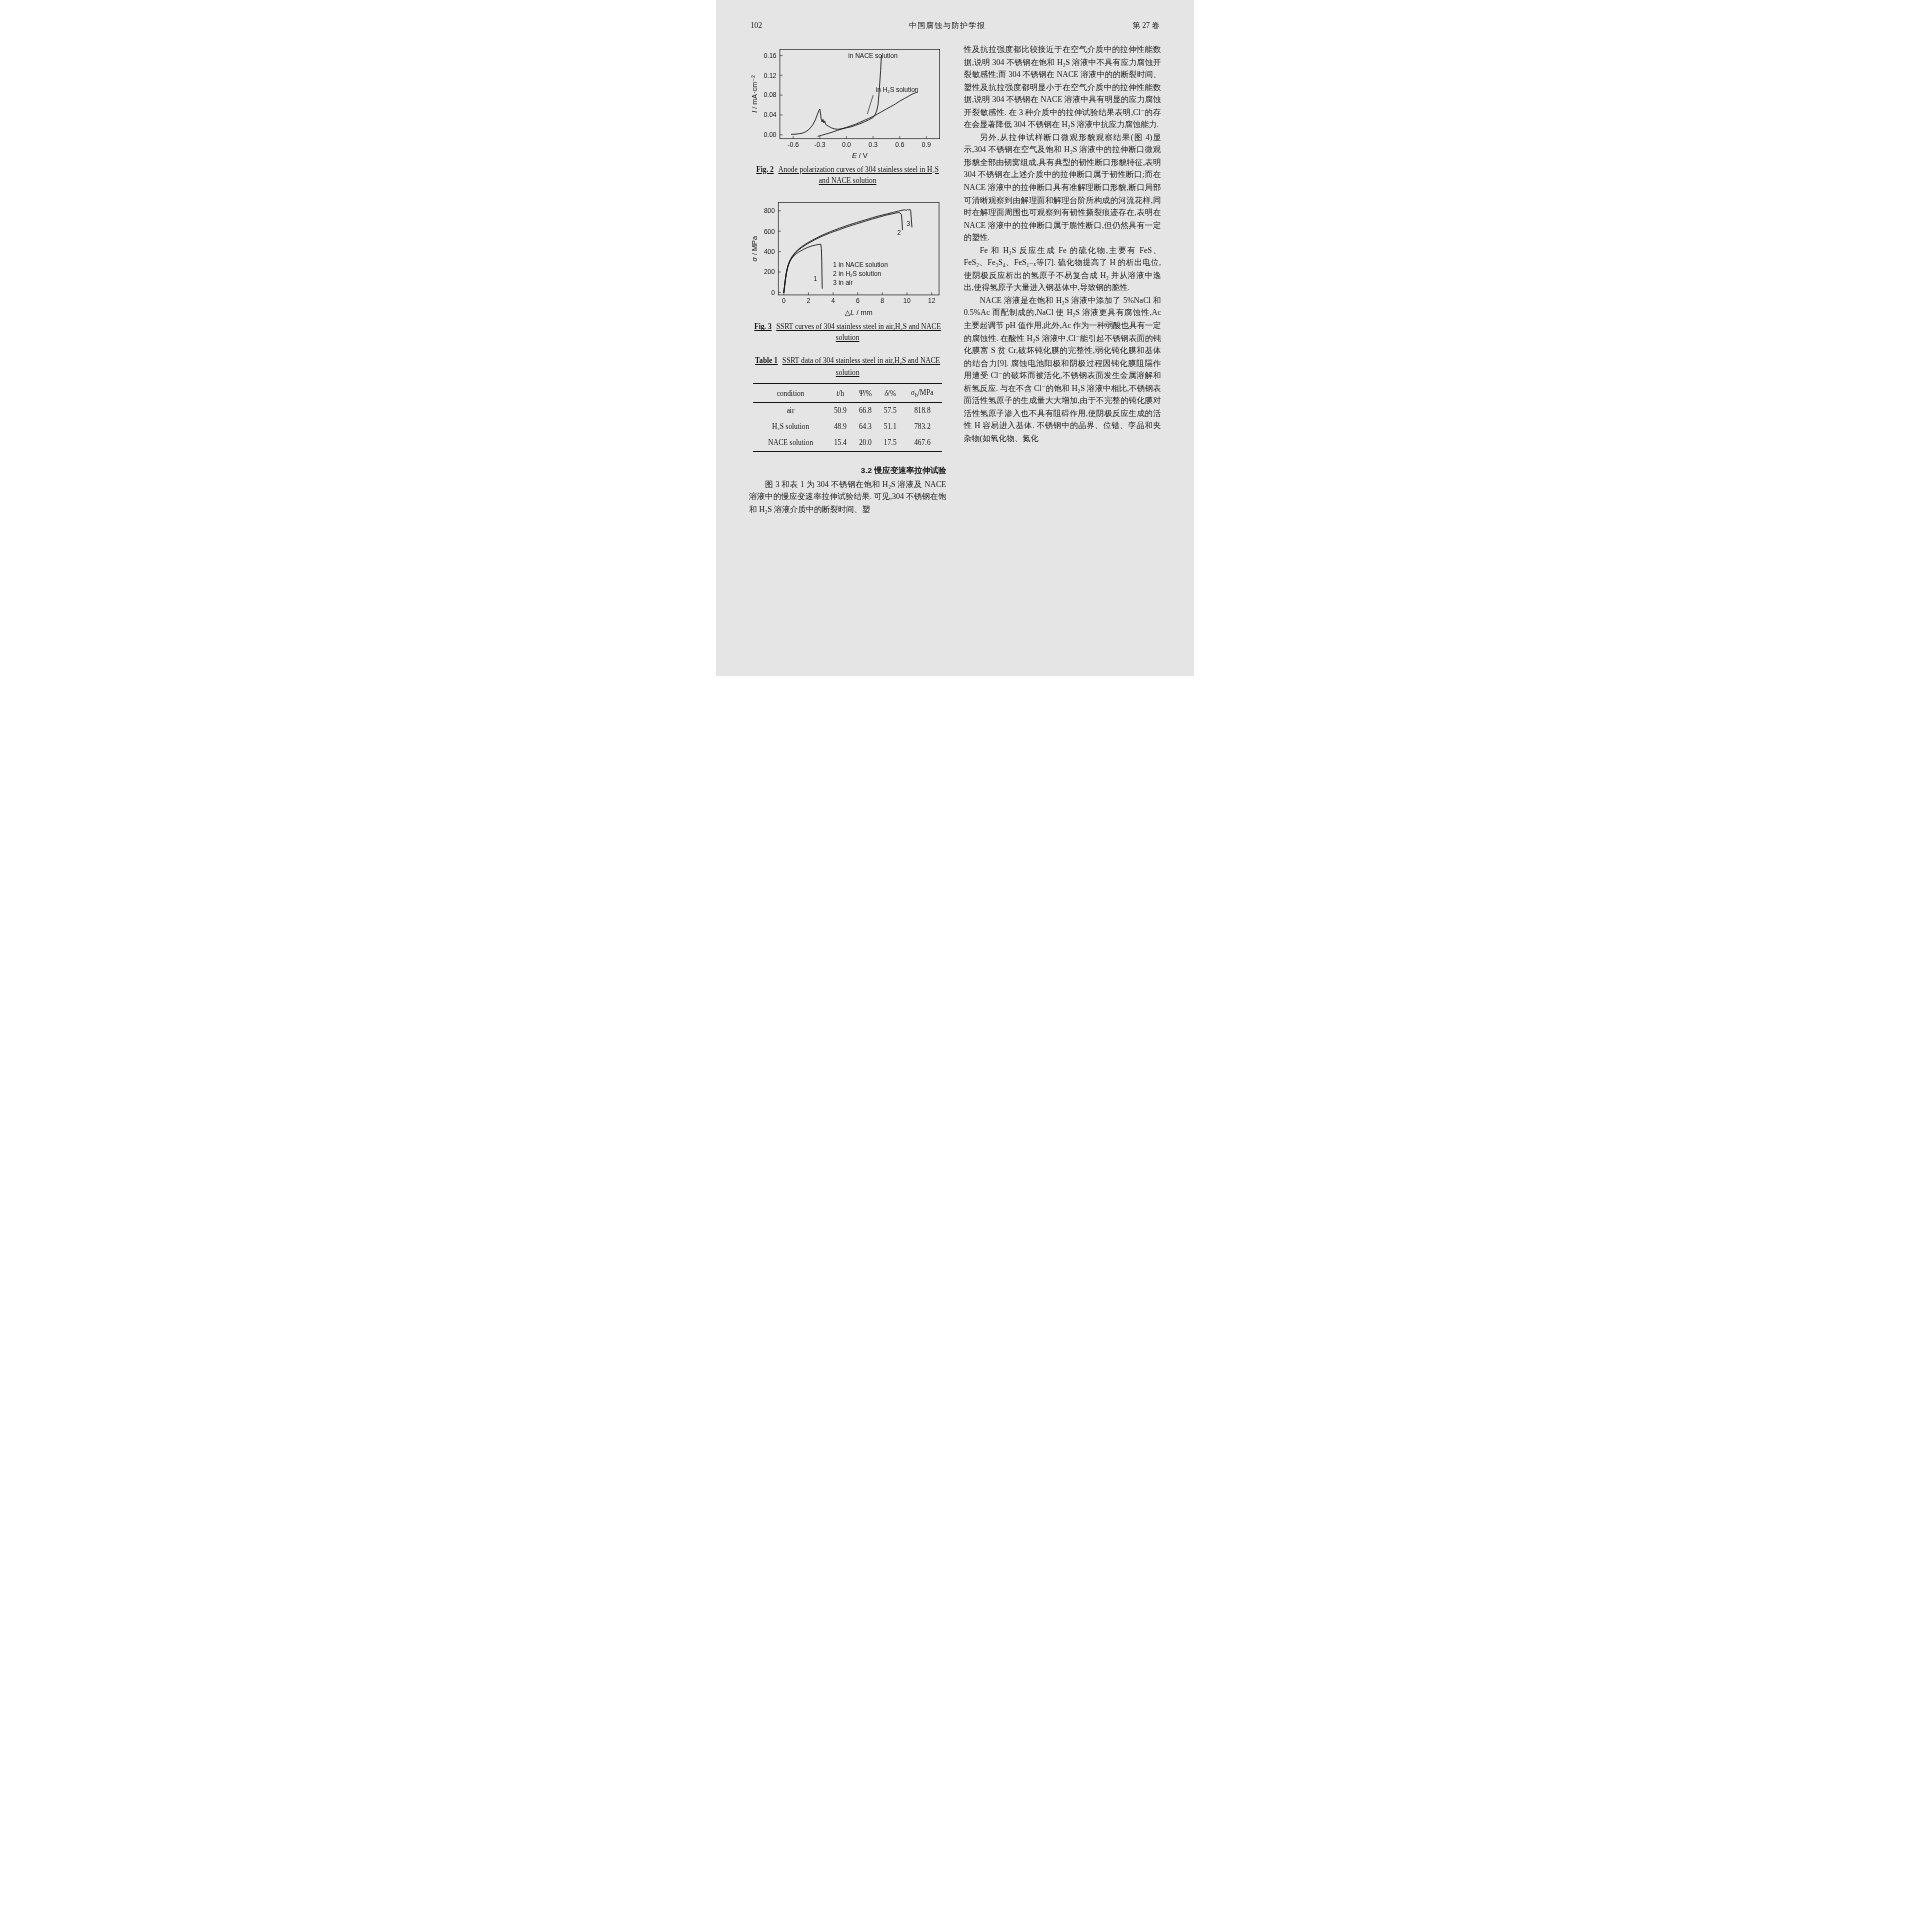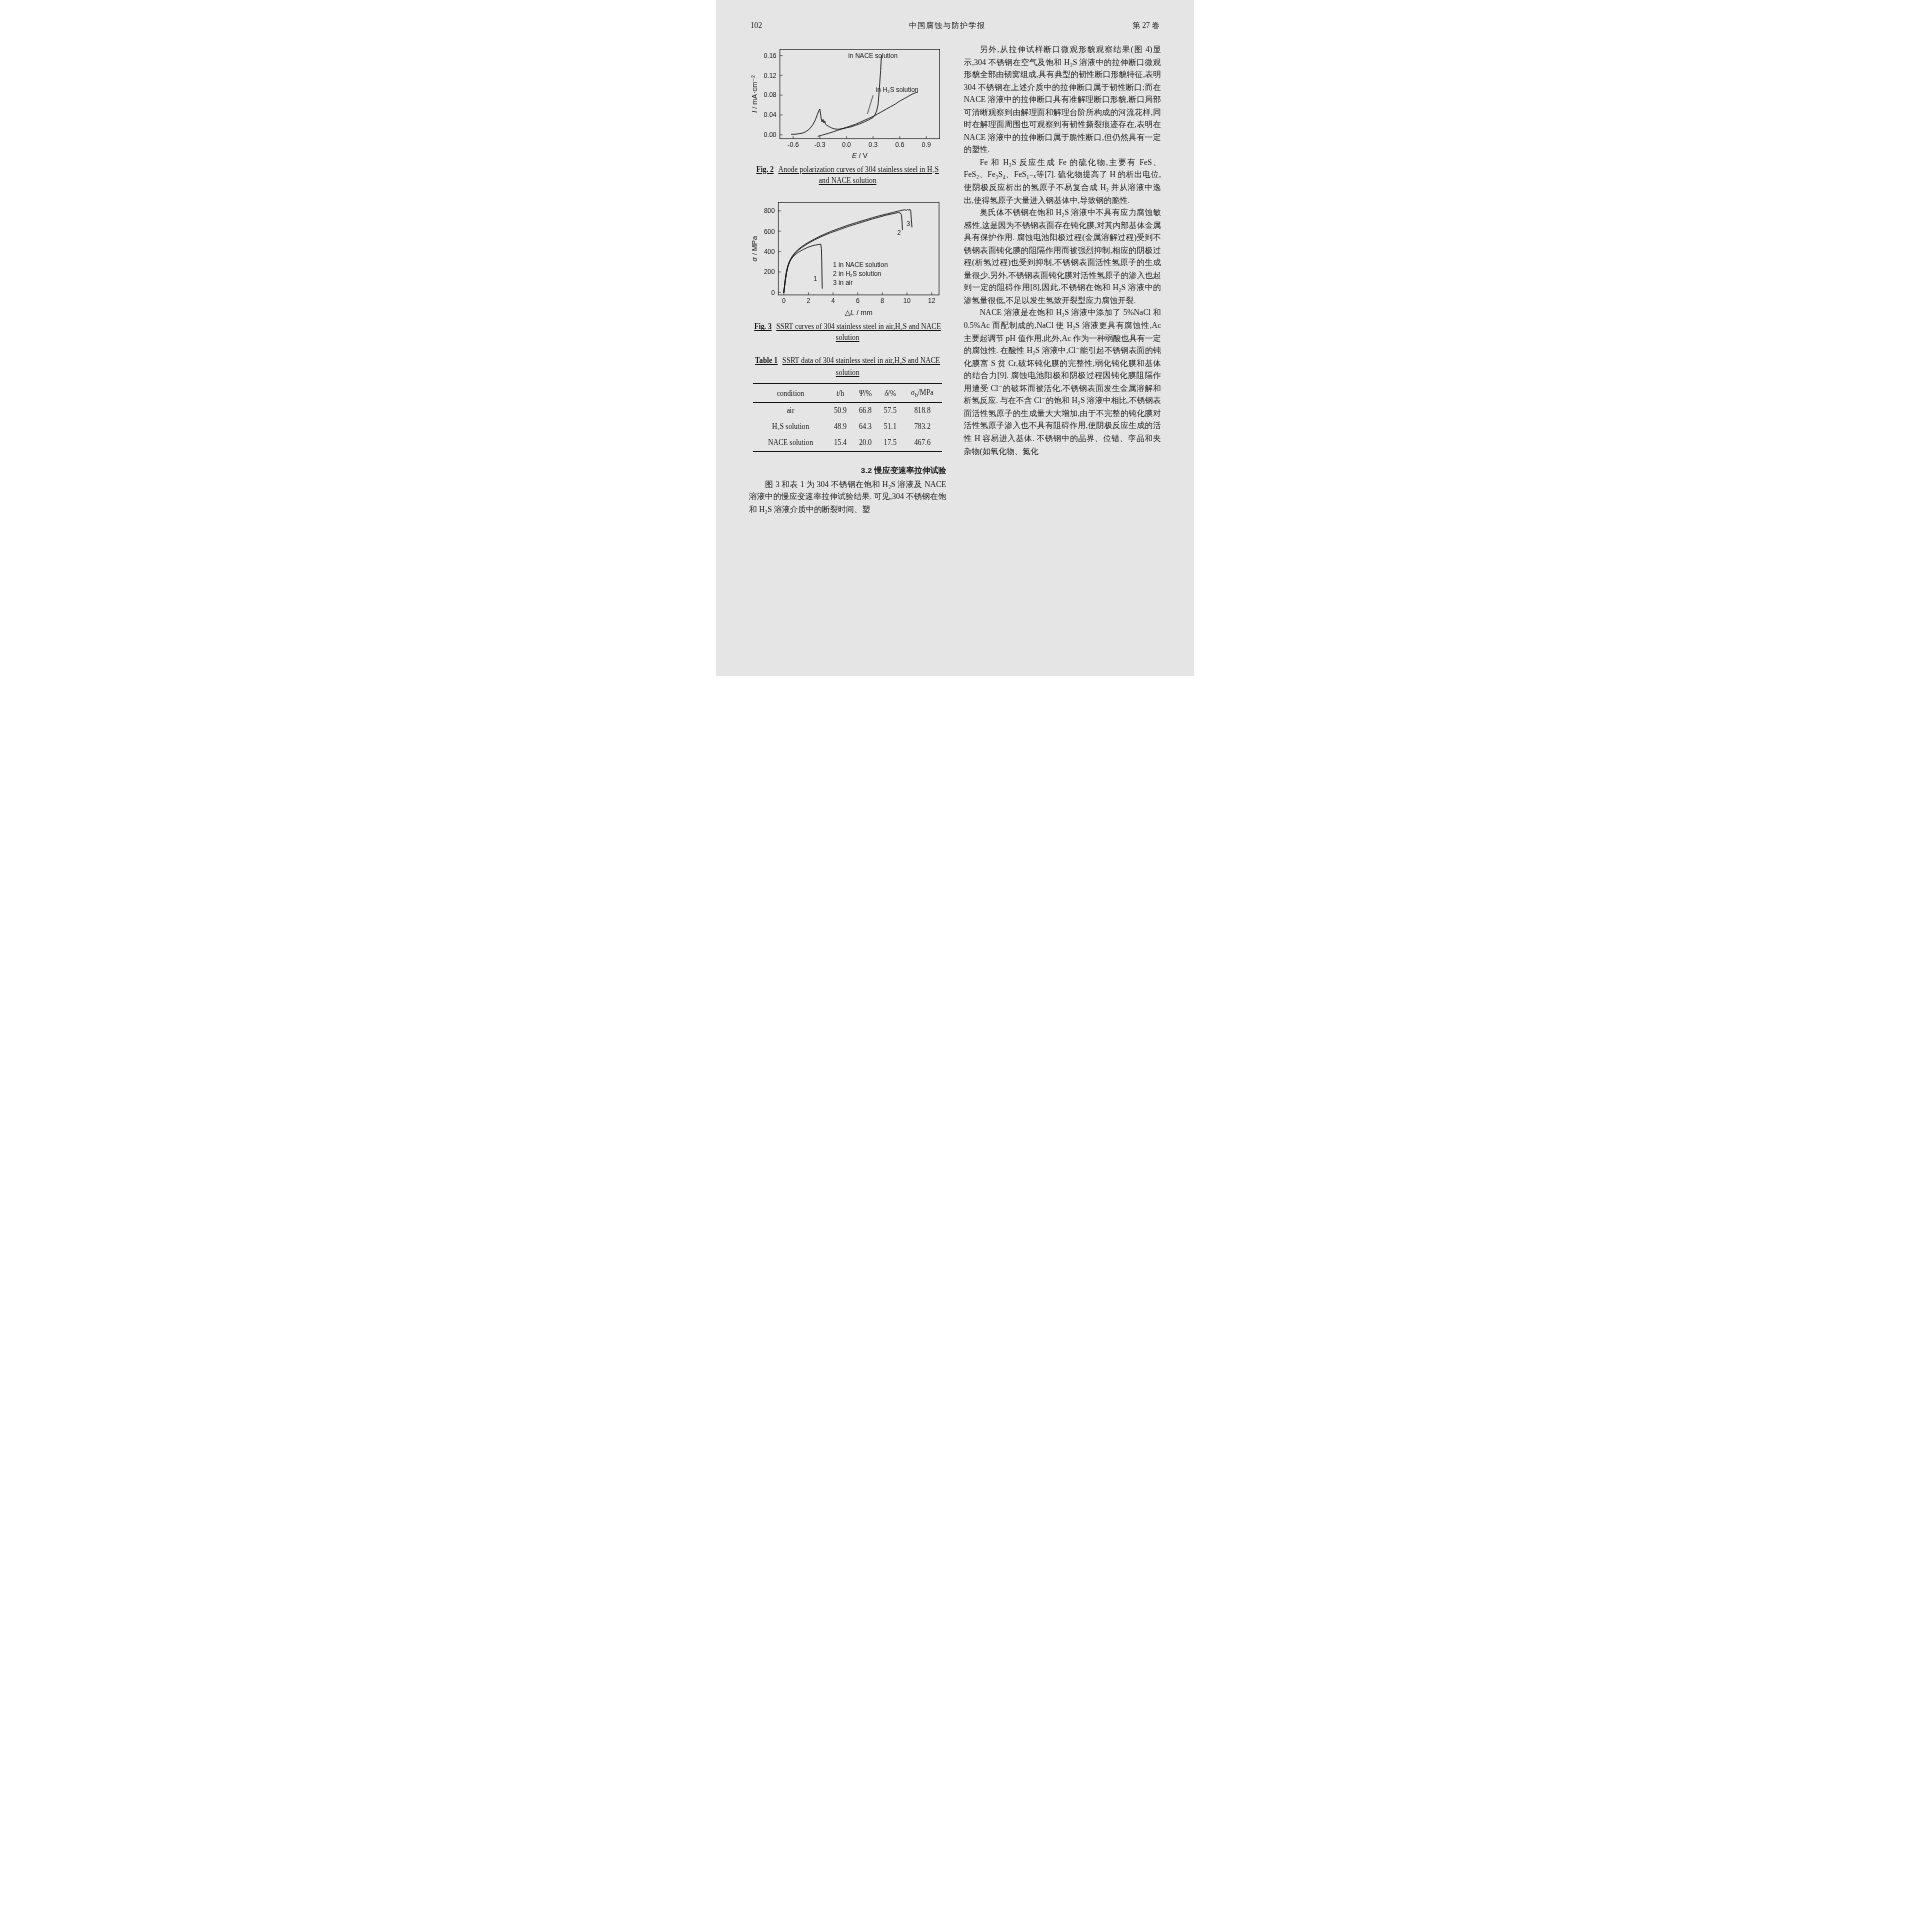--- a/index.html
+++ b/index.html
@@ -174,21 +174,21 @@
         </table>
 
 
       <h3 class="sec-heading">3.2 慢应变速率拉伸试验</h3>
 
       <p class="body indent">图 3 和表 1 为 304 不锈钢在饱和 H₂S 溶液及 NACE 溶液中的慢应变速率拉伸试验结果. 可见,304 不锈钢在饱和 H₂S 溶液介质中的断裂时间、塑</p>
 
     </div>
 
     <div class="col">
+      <p class="body">性及抗拉强度都比较接近于在空气介质中的拉伸性能数据,说明 304 不锈钢在饱和 H₂S 溶液中不具有应力腐蚀开裂敏感性;而 304 不锈钢在 NACE 溶液中的的断裂时间、塑性及抗拉强度都明显小于在空气介质中的拉伸性能数据,说明 304 不锈钢在 NACE 溶液中具有明显的应力腐蚀开裂敏感性. 在 3 种介质中的拉伸试验结果表明,Cl⁻的存在会显著降低 304 不锈钢在 H₂S 溶液中抗应力腐蚀能力.</p>
       <p class="body indent">另外,从拉伸试样断口微观形貌观察结果(图 4)显示,304 不锈钢在空气及饱和 H₂S 溶液中的拉伸断口微观形貌全部由韧窝组成,具有典型的韧性断口形貌特征,表明 304 不锈钢在上述介质中的拉伸断口属于韧性断口;而在 NACE 溶液中的拉伸断口具有准解理断口形貌,断口局部可清晰观察到由解理面和解理台阶所构成的河流花样,同时在解理面周围也可观察到有韧性撕裂痕迹存在,表明在 NACE 溶液中的拉伸断口属于脆性断口,但仍然具有一定的塑性.</p>
       <p class="body indent">Fe 和 H₂S 反应生成 Fe 的硫化物,主要有 FeS、FeS₂、Fe₃S₄、FeS₁₋ₓ等[7]. 硫化物提高了 H 的析出电位,使阴极反应析出的氢原子不易复合成 H₂ 并从溶液中逸出,使得氢原子大量进入钢基体中,导致钢的脆性.</p>
-      <p class="body indent">奥氏体不锈钢在饱和 H₂S 溶液中不具有应力腐蚀敏感性,这是因为不锈钢表面存在钝化膜,对其内部基体金属具有保护作用. 腐蚀电池阳极过程(金属溶解过程)受到不锈钢表面钝化膜的阻隔作用而被强烈抑制,相应的阴极过程(析氢过程)也受到抑制,不锈钢表面活性氢原子的生成量很少,另外,不锈钢表面钝化膜对活性氢原子的渗入也起到一定的阻碍作用[8],因此,不锈钢在饱和 H₂S 溶液中的渗氢量很低,不足以发生氢致开裂型应力腐蚀开裂.</p>
       <p class="body indent">NACE 溶液是在饱和 H₂S 溶液中添加了 5%NaCl 和 0.5%Ac 而配制成的,NaCl 使 H₂S 溶液更具有腐蚀性,Ac 主要起调节 pH 值作用,此外,Ac 作为一种弱酸也具有一定的腐蚀性. 在酸性 H₂S 溶液中,Cl⁻能引起不锈钢表面的钝化膜富 S 贫 Cr,破坏钝化膜的完整性,弱化钝化膜和基体的结合力[9]. 腐蚀电池阳极和阴极过程因钝化膜阻隔作用遭受 Cl⁻的破坏而被活化,不锈钢表面发生金属溶解和析氢反应. 与在不含 Cl⁻的饱和 H₂S 溶液中相比,不锈钢表面活性氢原子的生成量大大增加,由于不完整的钝化膜对活性氢原子渗入也不具有阻碍作用,使阴极反应生成的活性 H 容易进入基体. 不锈钢中的晶界、位错、孪晶和夹杂物(如氧化物、氮化</p>
     </div>
 
   </div>
 </div>
 
 
 </body></html>

